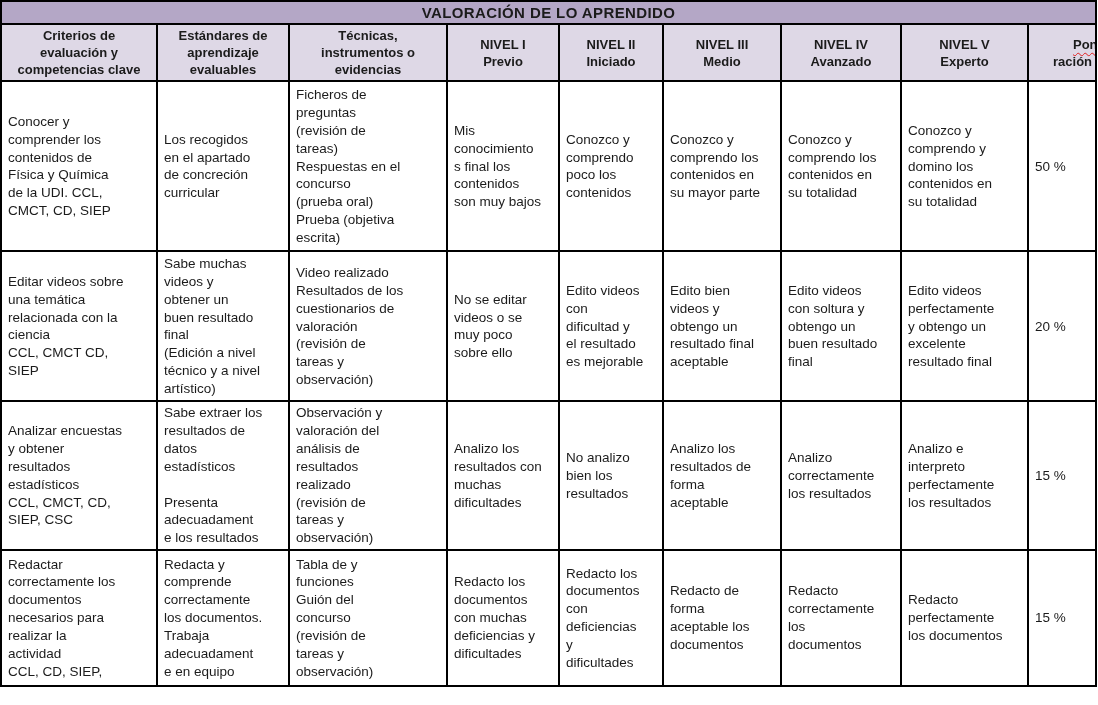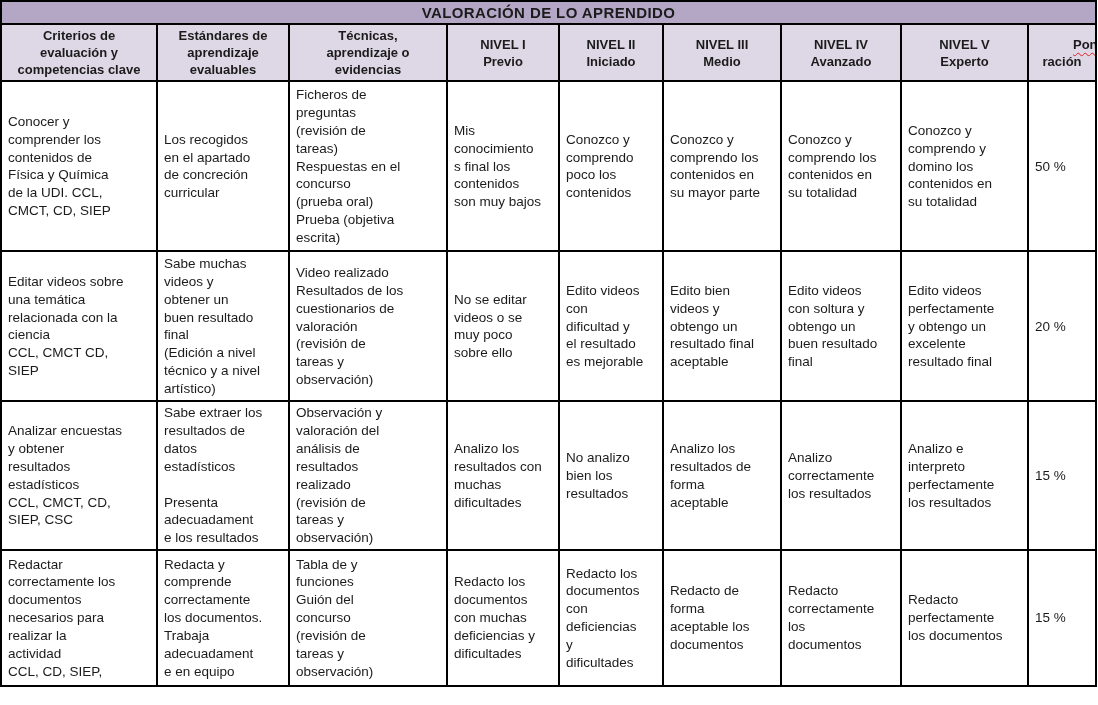--- a/index.html
+++ b/index.html
@@ -66,20 +66,21 @@
     display: block;
     text-decoration-line: underline;
     text-decoration-style: wavy;
     text-decoration-color: var(--squiggle, #e02020);
     text-decoration-thickness: 1px;
     text-underline-offset: 3px;
     margin-left: 41px;
   }
   .pond-line2 {
     display: block;
+    text-align: right;
   }
 </style>
 </head>
 <body>
 
 <table class="rubric">
   <colgroup>
     <col style="width:156px">
     <col style="width:132px">
     <col style="width:158px">
@@ -95,21 +96,21 @@
       <th colspan="9">VALORACIÓN DE LO APRENDIDO</th>
     </tr>
     <tr class="header-row">
       <th>Criterios de
 evaluación y
 competencias clave</th>
       <th>Estándares de
 aprendizaje
 evaluables</th>
       <th>Técnicas,
-aprendizaje o
+instrumentos o
 evidencias</th>
       <th>NIVEL I
 Previo</th>
       <th>NIVEL II
 Iniciado</th>
       <th>NIVEL III
 Medio</th>
       <th>NIVEL IV
 Avanzado</th>
       <th>NIVEL V

